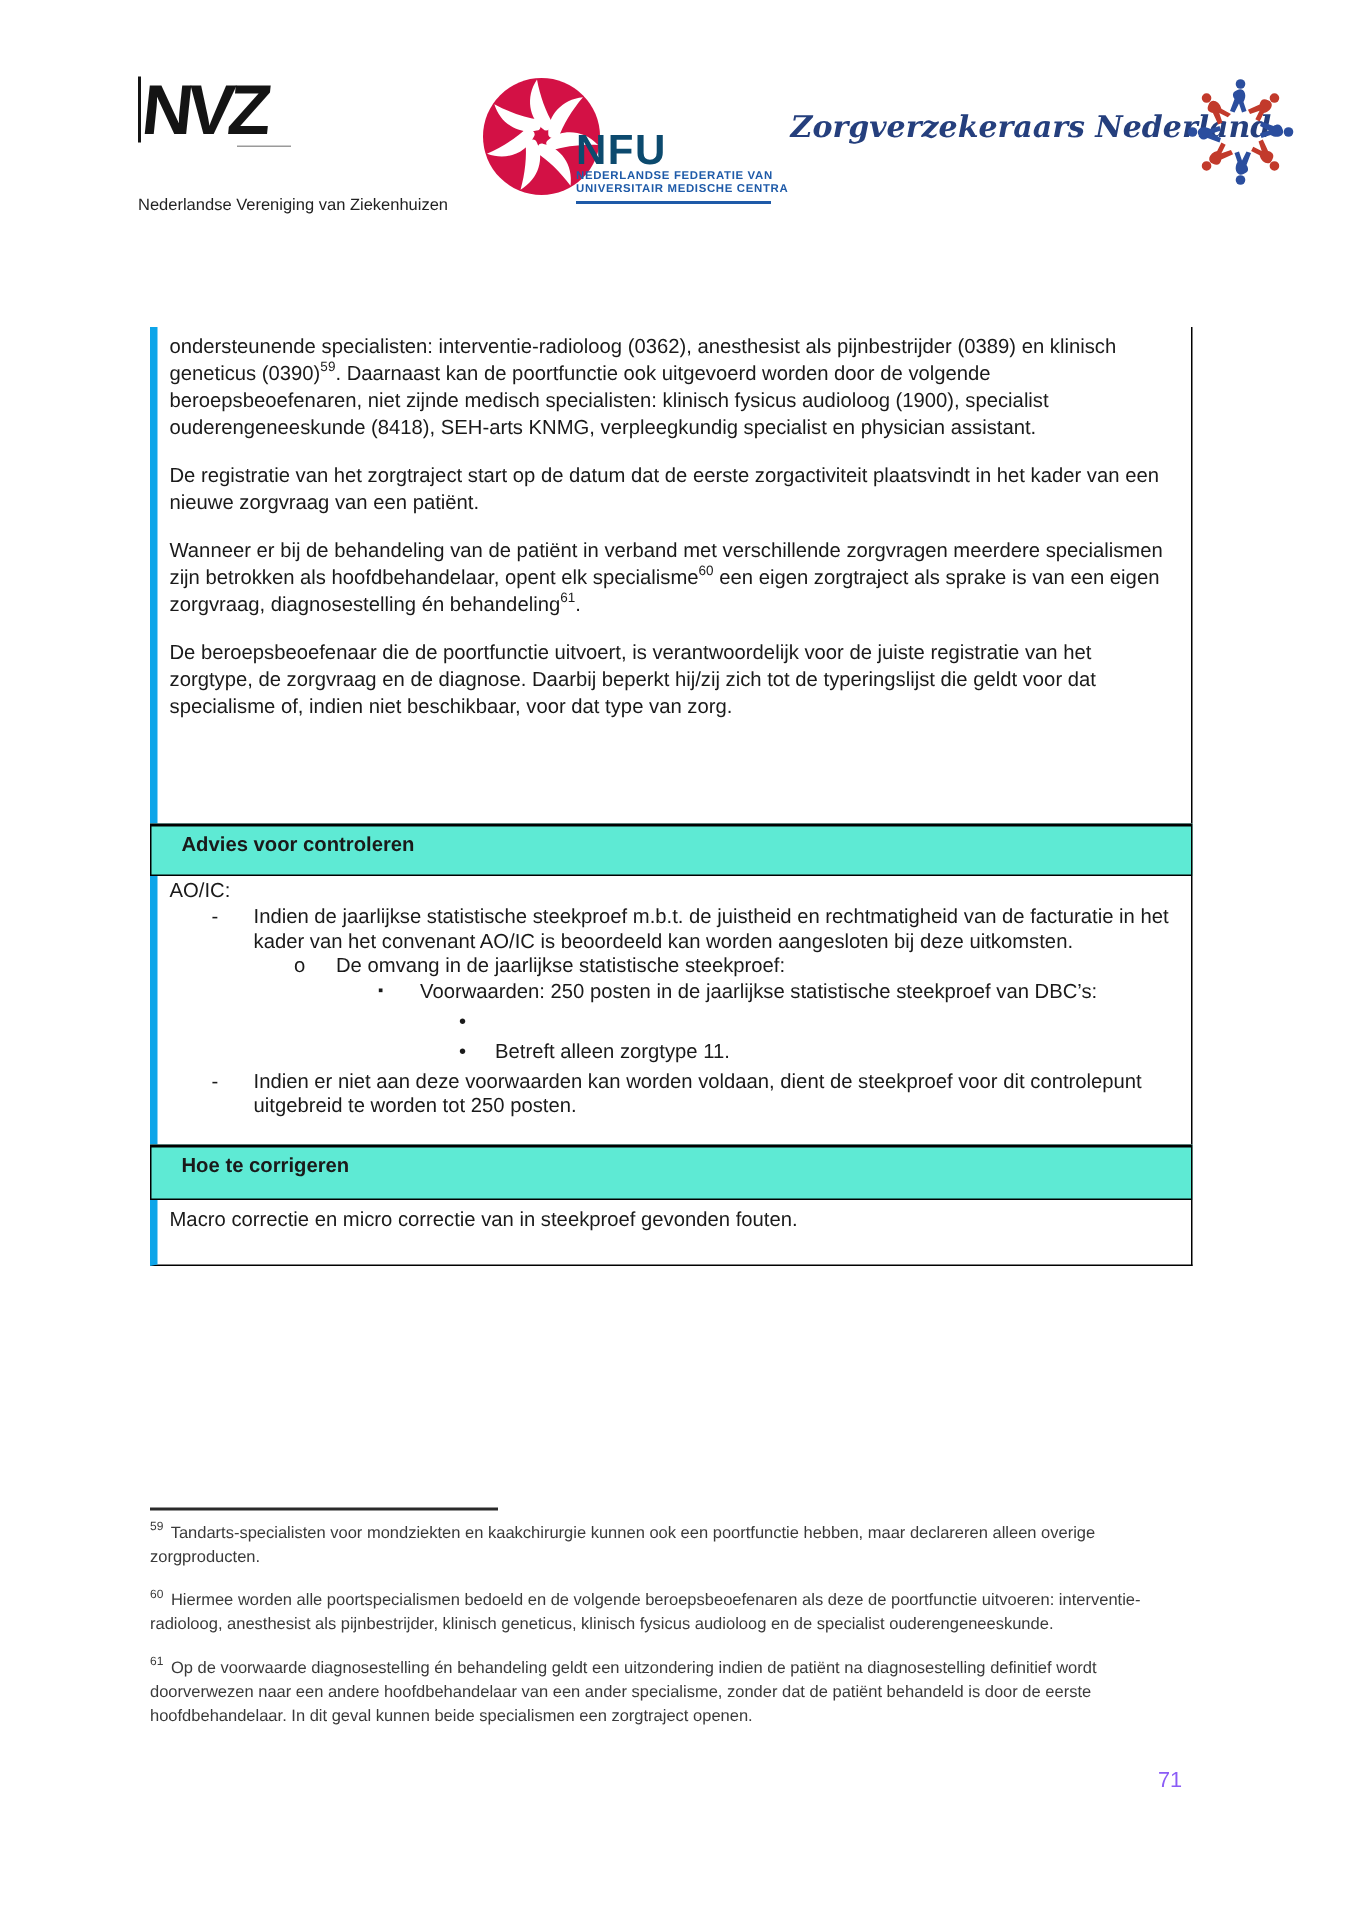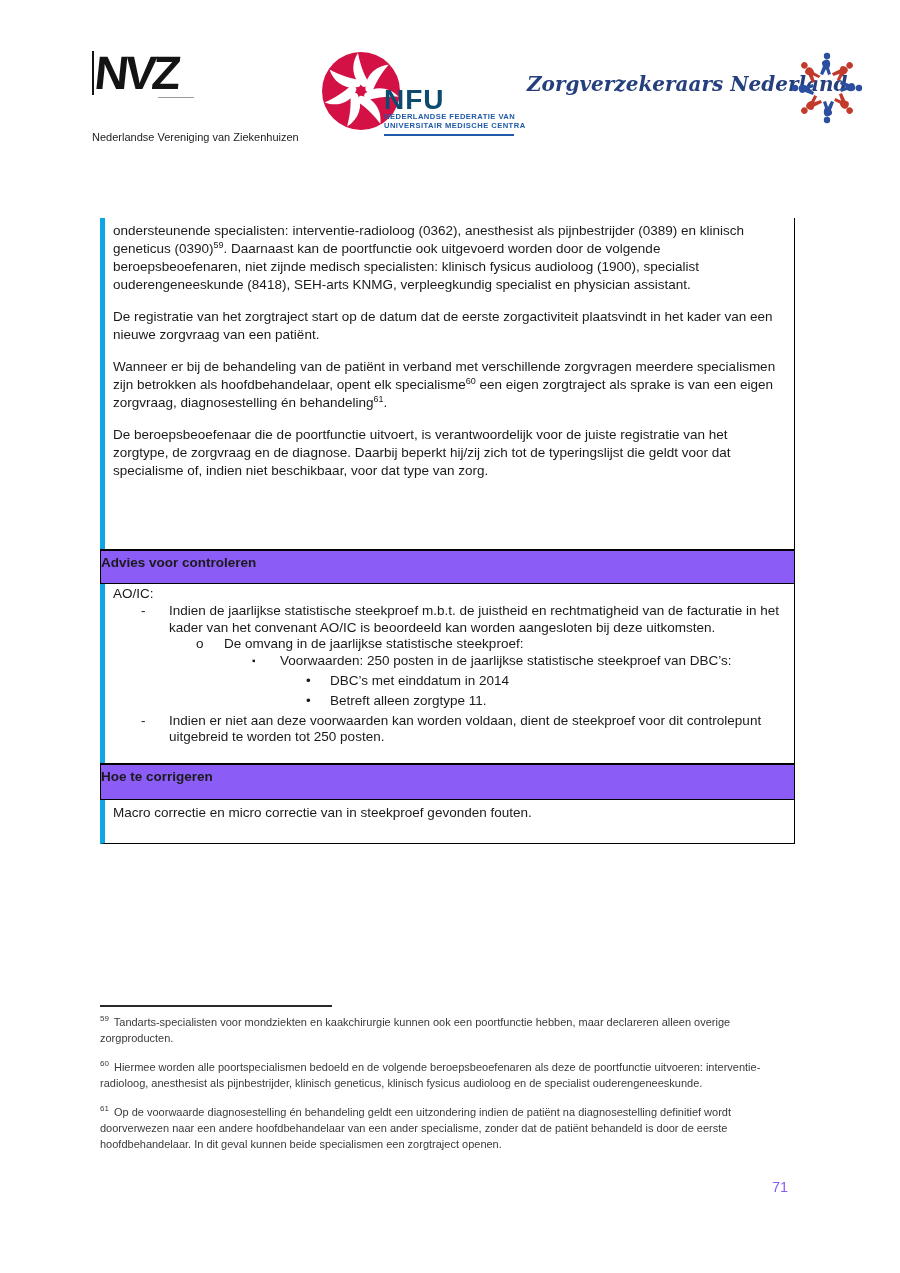--- a/index.html
+++ b/index.html
@@ -28,23 +28,23 @@
   .zn-figs{position:absolute;left:785px;top:46px;}
 
   
   .doc-table{position:absolute;left:100px;top:218px;width:695px;}
   .cell{box-sizing:border-box;border-left:5px solid #0ea5e9;border-right:1px solid #000;
         padding:0 8px;overflow:hidden;font-size:13.5px;line-height:18px;}
   .cell-body{height:331px;padding-top:4px;}
   .para{margin:0 0 14px 0;}
   sup{font-size:9px;line-height:0;vertical-align:super;}
 
-  .row-header{box-sizing:border-box;height:35px;background:#8b5cf6;
+  .row-header{box-sizing:border-box;height:35px;background:#5eead4;
               border:1px solid #000;border-top-width:2px;
-              font-weight:bold;font-size:13.5px;padding:4px 0;overflow:hidden;}
+              font-weight:bold;font-size:13.5px;padding:4px 20px;overflow:hidden;}
   .hdr2{height:37px;}
 
   .cell-aoic{height:179px;padding-top:2px;line-height:16.8px;}
   .aoic-label{margin:0;}
   .li{display:flex;}
   .li .bullet{flex:0 0 auto;}
   .li .li-text{flex:1 1 auto;}
   .lvl1{padding-left:28px;}  .lvl1 .bullet{width:28px;}
   .lvl2{padding-left:83px;}  .lvl2 .bullet{width:28px;}
   .lvl3{padding-left:139px;} .lvl3 .bullet{width:28px;font-size:10px;}
@@ -155,21 +155,20 @@
           <div class="li lvl2">
             <span class="bullet">o</span>
             <span class="li-text">De omvang in de jaarlijkse statistische steekproef:</span>
           </div>
           <div class="li lvl3">
             <span class="bullet">▪</span>
             <span class="li-text">Voorwaarden: 250 posten in de jaarlijkse statistische steekproef van DBC’s:</span>
           </div>
           <div class="li lvl4">
             <span class="bullet">•</span>
-            <span class="li-text">DBC’s met einddatum in 2014</span>
           </div>
           <div class="li lvl4">
             <span class="bullet">•</span>
             <span class="li-text">Betreft alleen zorgtype 11.</span>
           </div>
           <div class="li lvl1">
             <span class="bullet">-</span>
             <span class="li-text">Indien er niet aan deze voorwaarden kan worden voldaan, dient de steekproef voor dit controlepunt uitgebreid te worden tot 250 posten.</span>
           </div>
         </div>

